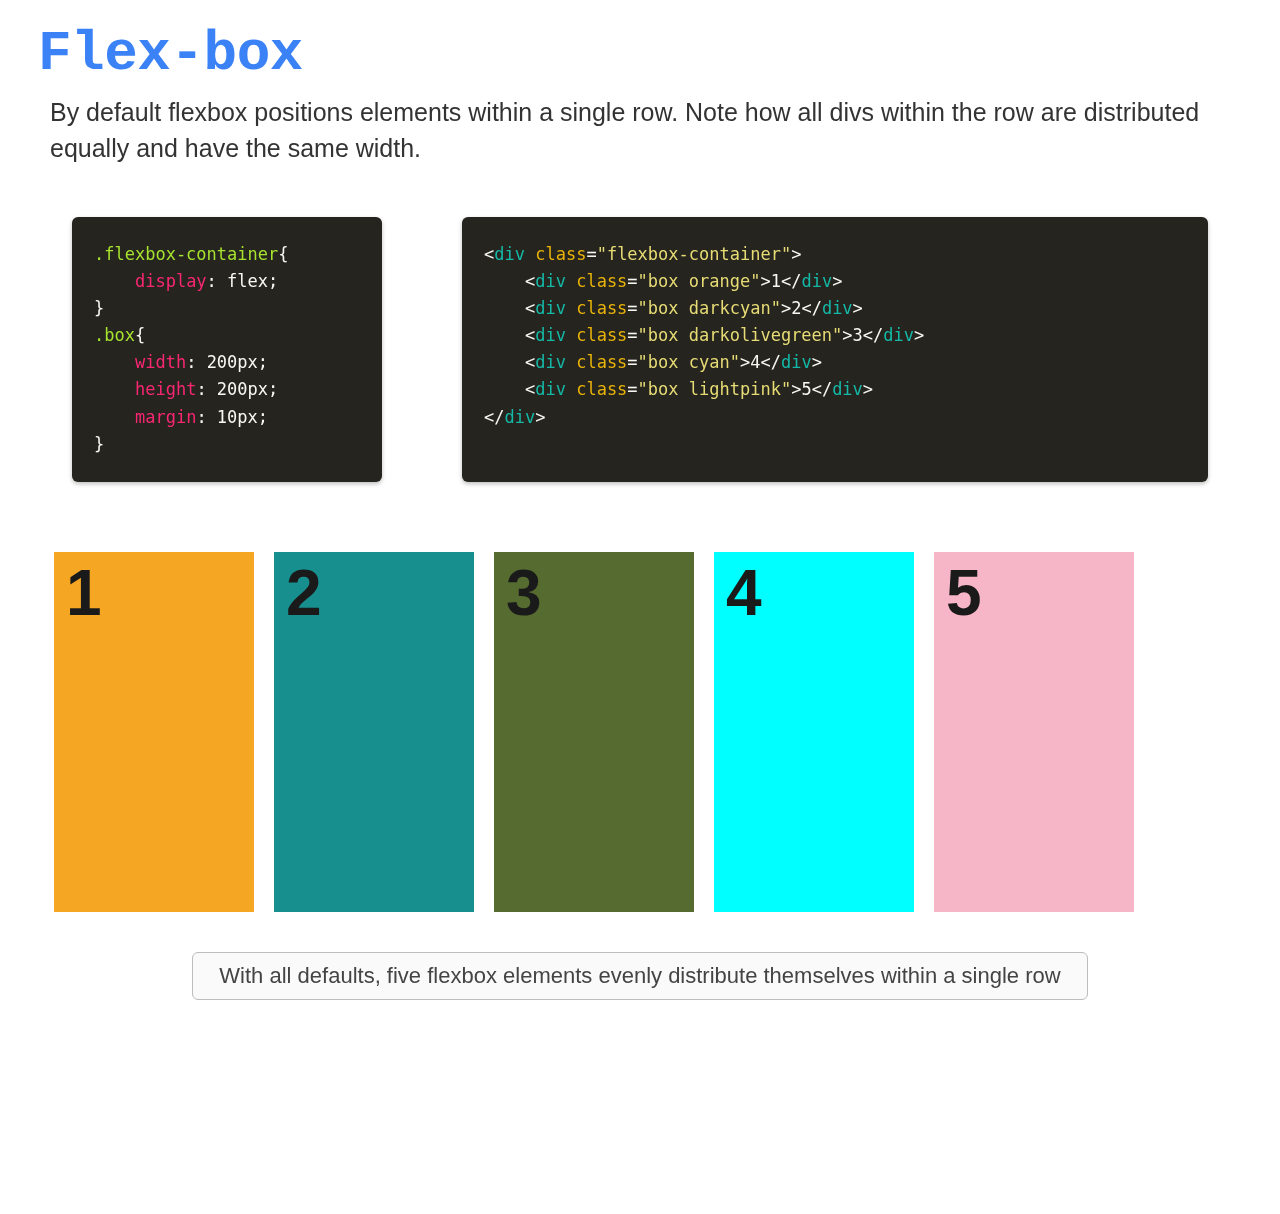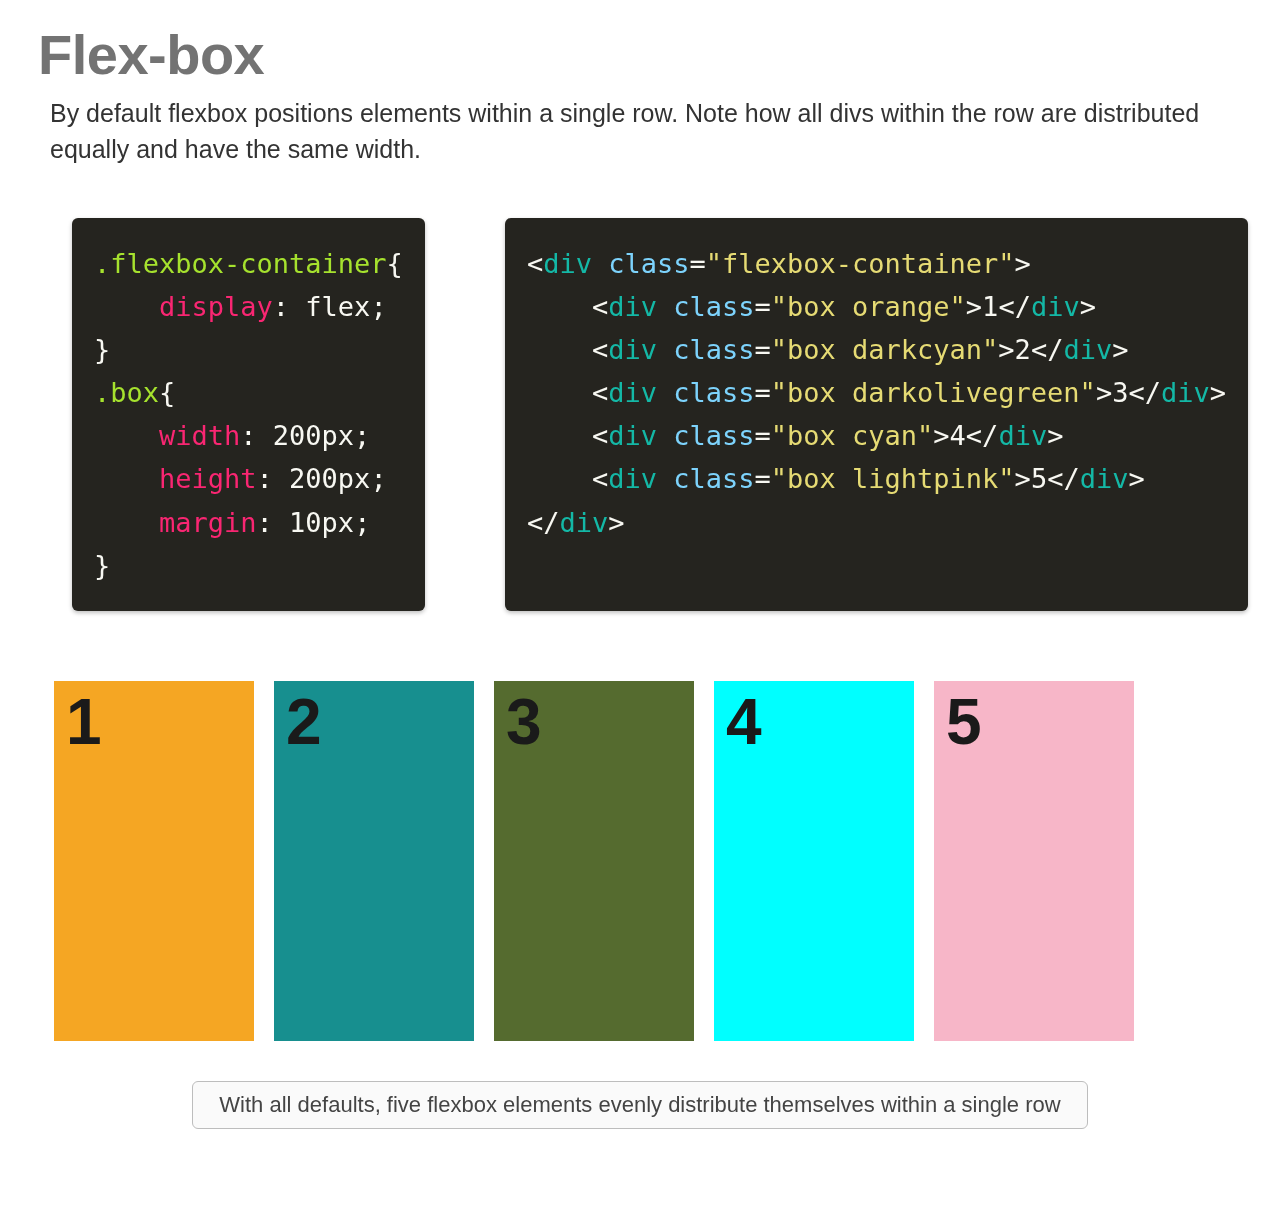--- a/index.html
+++ b/index.html
@@ -8,55 +8,56 @@
     padding: 0 38px 40px 38px;
     font-family: "Helvetica Neue", Helvetica, Arial, sans-serif;
     color: #333;
     width: 1280px;
   }
   h1 {
     font-size: 56px;
     font-weight: 700;
     margin: 22px 0 8px 0;
     letter-spacing: -0.5px;
-    color: #737373;
+    color: #3b82f6;
+    font-family: Liberation Mono, monospace;
   }
   .desc {
     font-size: 25px;
     line-height: 1.45;
     color: #333;
     margin: 0 0 50px 12px;
   }
   .code-row {
     display: flex;
     gap: 80px;
     padding: 0 34px 0 34px;
     margin-bottom: 60px;
   }
   .code-block {
     background: #25241f;
     border-radius: 6px;
     padding: 24px 22px;
     font-family: "Menlo", "Consolas", monospace;
-    font-size: 27px;
+    font-size: 17px;
     line-height: 1.6;
     color: #f8f8f2;
     box-shadow: 0 2px 4px rgba(0,0,0,0.25);
     white-space: pre;
   }
   .code-css { flex: 0 0 310px; }
   .code-html { flex: 1; }
   
   .sel { color: #a6e22e; }
   .prop { color: #f92672; }
   .val { color: #f8f8f2; }
   .punc { color: #f8f8f2; }
   .tag-ang { color: #f8f8f2; }
   .tag-name { color: #14b8a6; }
-  .attr-name { color: #7dd3fc; }
+  .attr-name { color: #eab308; }
   .attr-val { color: #e6db74; }
   .txt { color: #f8f8f2; }
 
   .flexbox-container {
     display: flex;
     padding: 0 6px;
   }
   .box {
     width: 200px;
     height: 360px;

